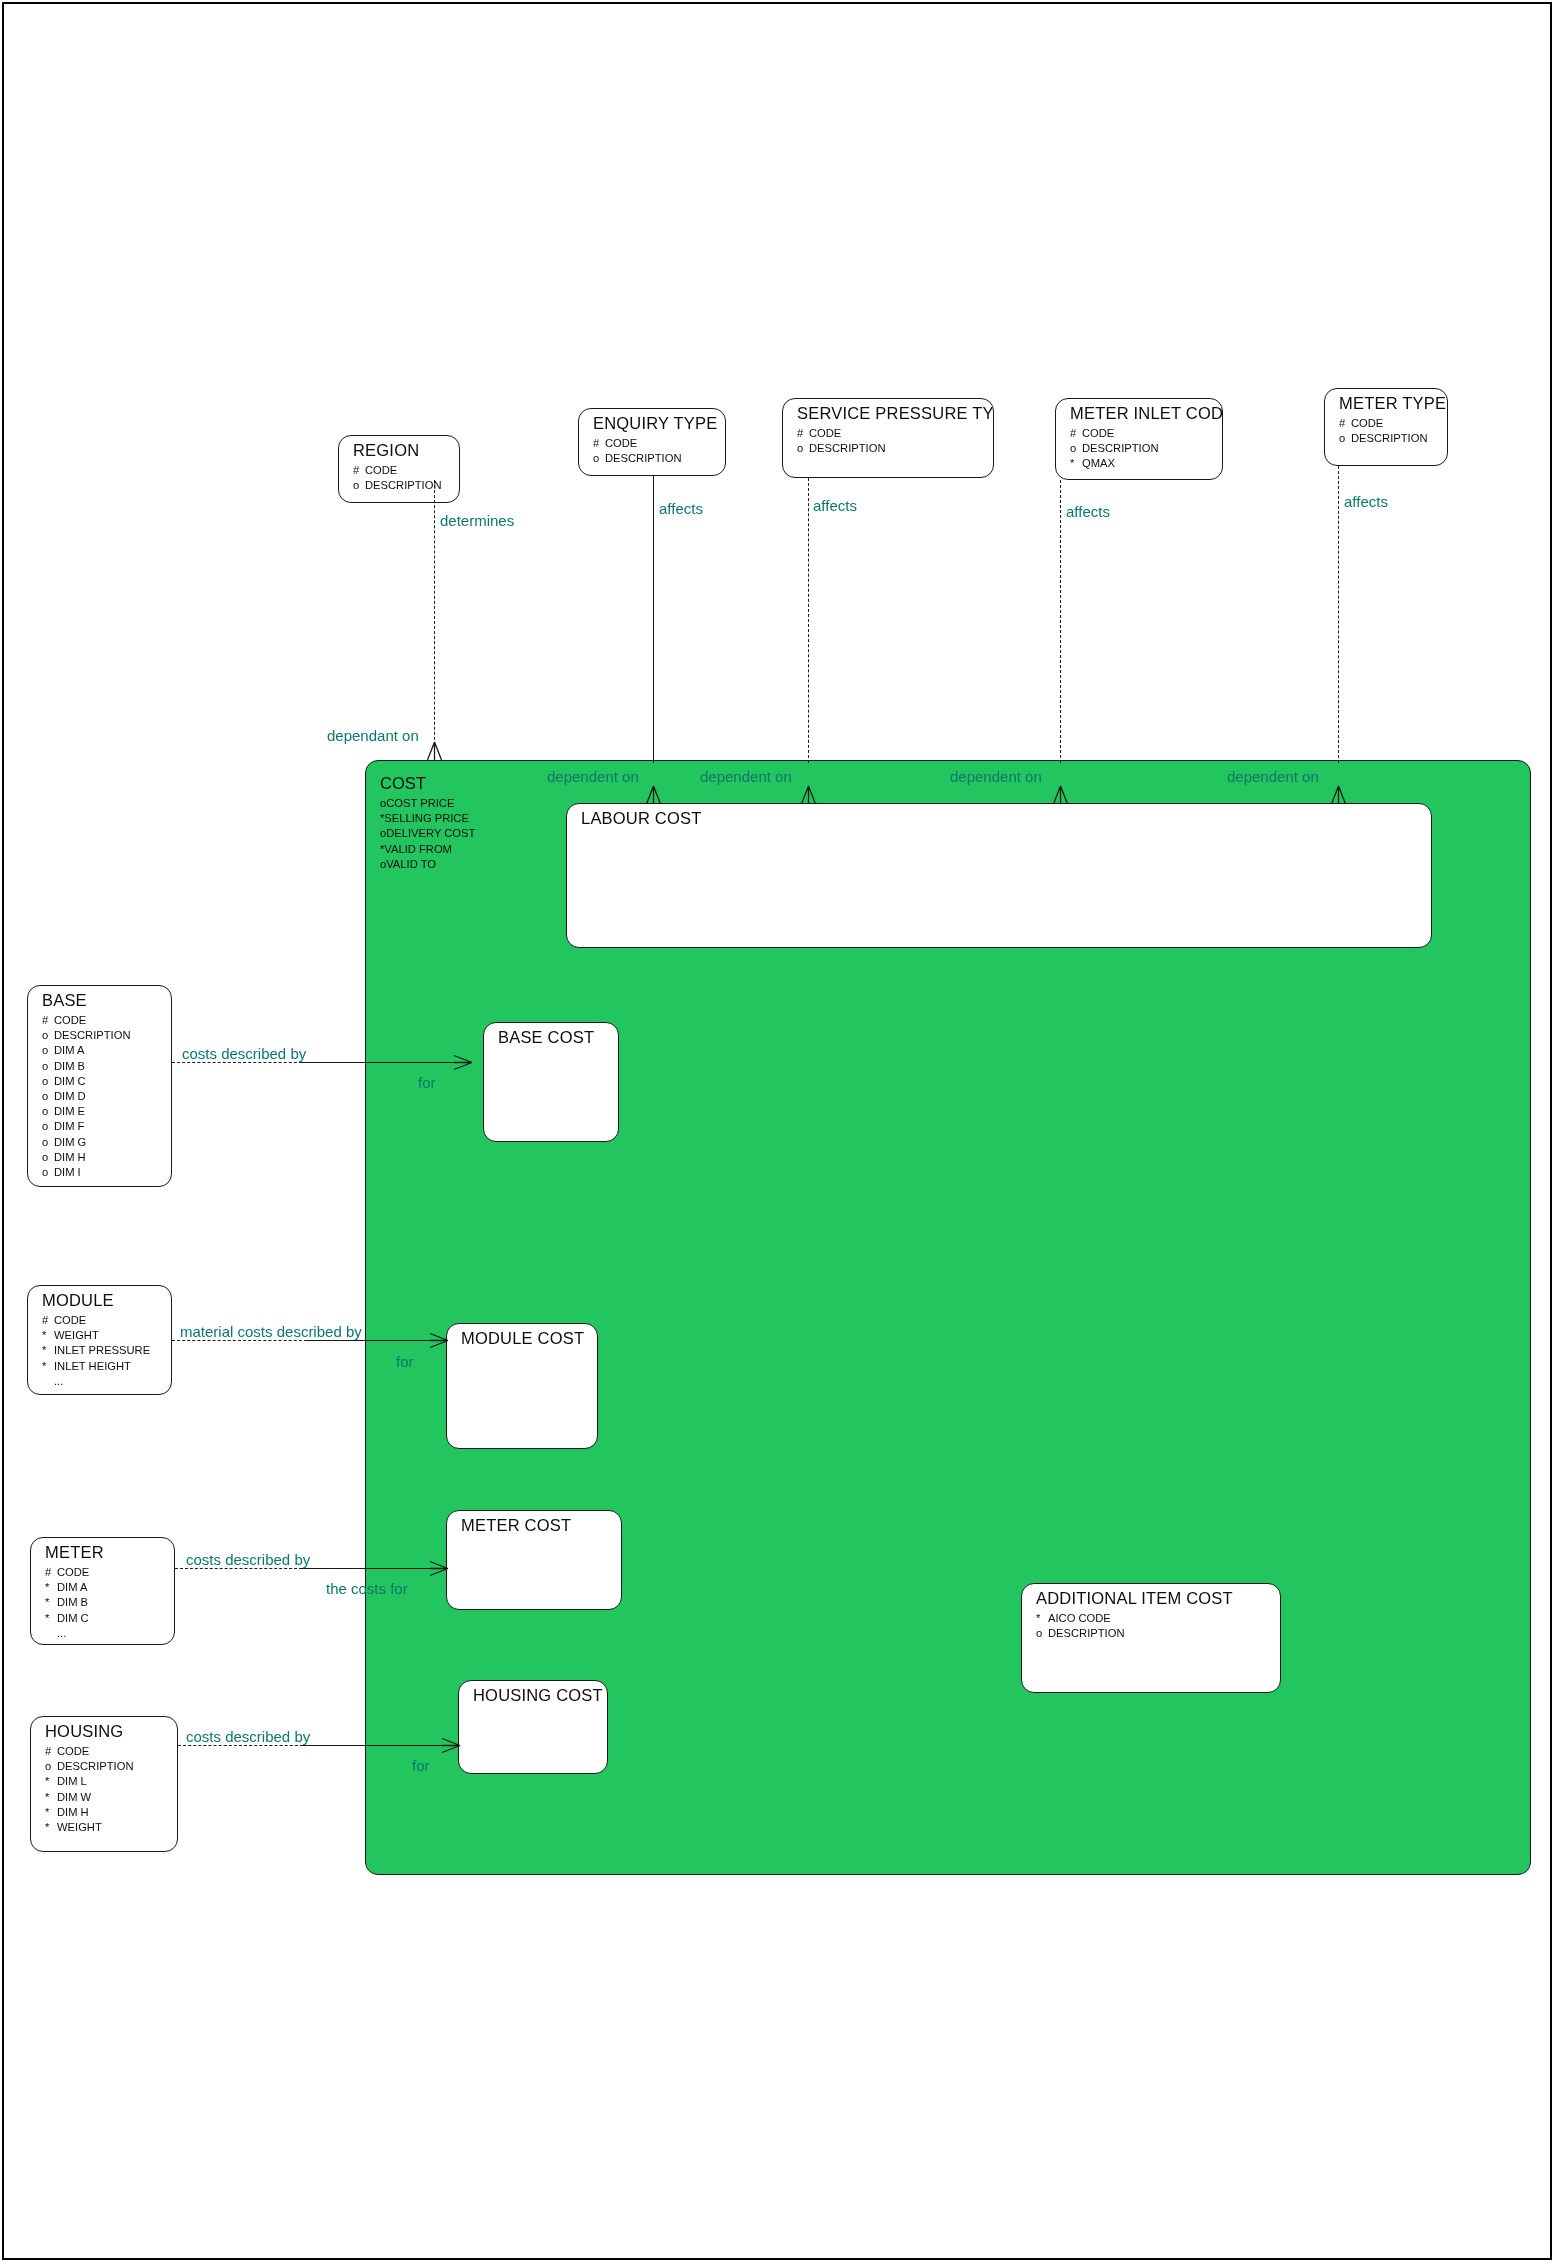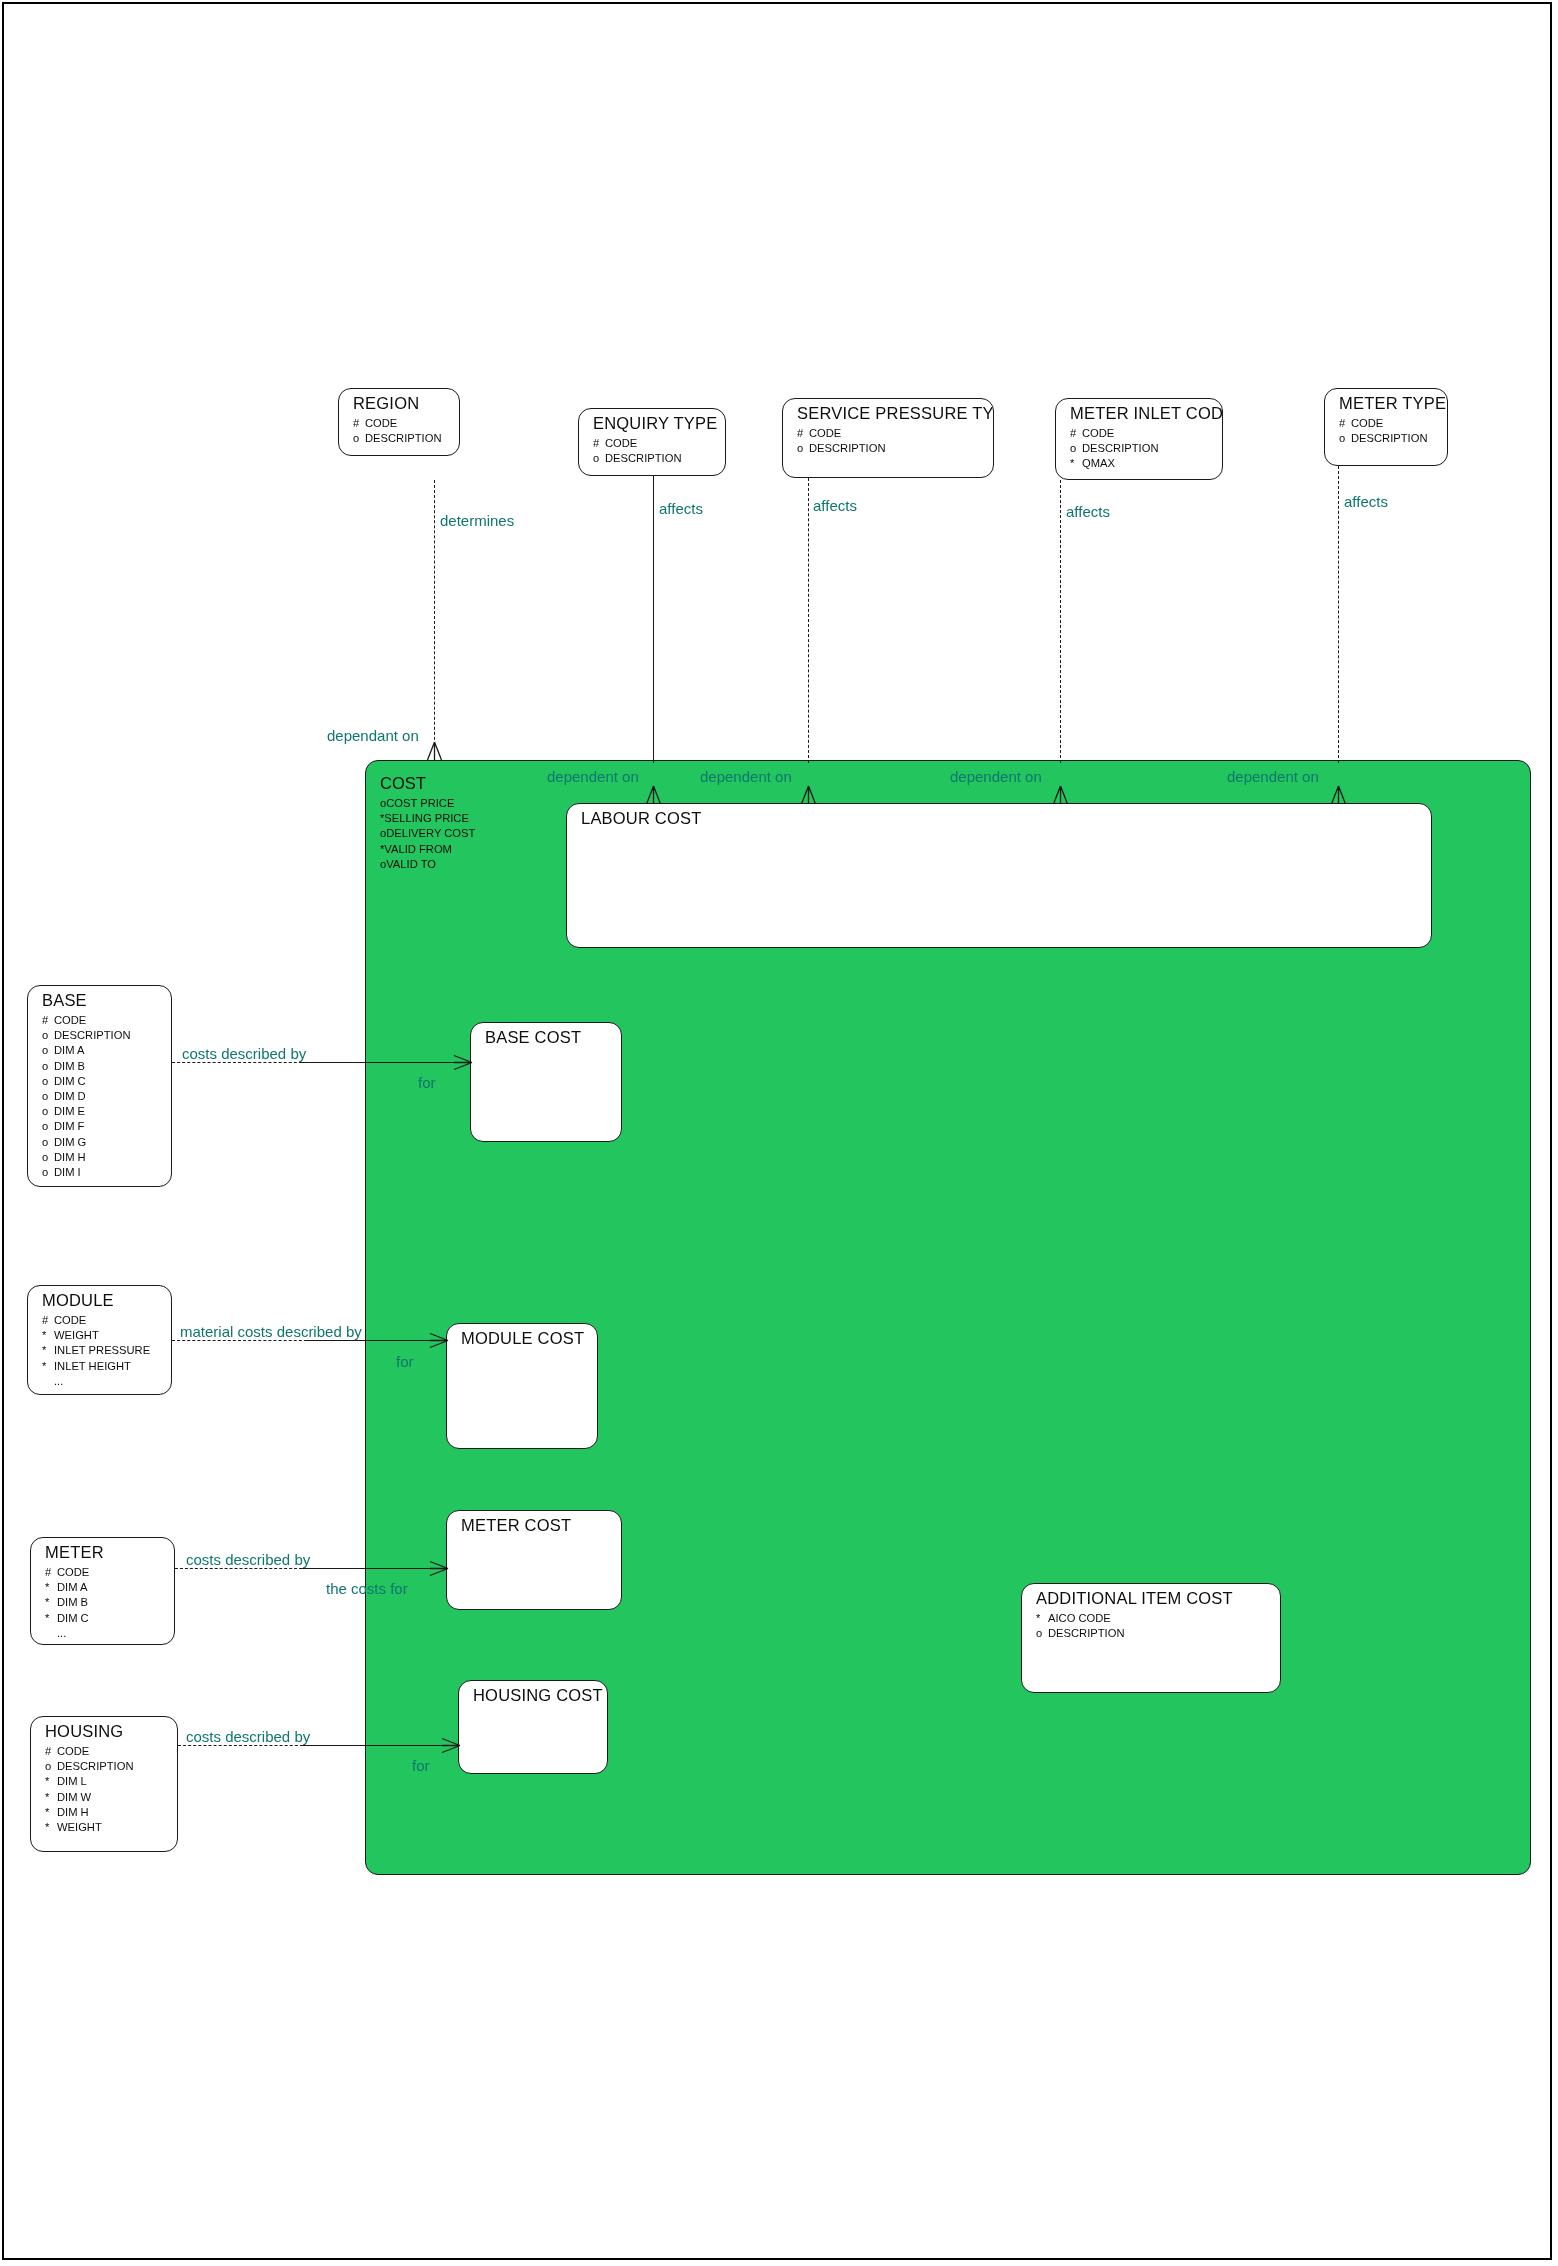--- a/index.html
+++ b/index.html
@@ -84,21 +84,21 @@
   .crow{position:absolute;}
   .crow svg{display:block;overflow:visible;}
 </style>
 </head>
 <body>
 
 <div id="page">
 
   <div id="frame"></div>
 
-  <div class="ent" id="e-region" style="left:338px;top:388px;width:122px;height:68px;">
+  <div class="ent" id="e-region" style="left:338px;top:435px;width:122px;height:68px;">
     <div class="etitle">REGION</div>
     <div class="attrs">
         <div><span class="mk">#</span><span>CODE</span></div>
         <div><span class="mk">o</span><span>DESCRIPTION</span></div>
       </div>
   </div>
 
   <div class="ent" id="e-enquiry" style="left:578px;top:408px;width:148px;height:68px;">
     <div class="etitle">ENQUIRY TYPE</div>
     <div class="attrs">
@@ -141,21 +141,21 @@
         <div><span class="mk">o</span><span>DELIVERY COST</span></div>
         <div><span class="mk">*</span><span>VALID FROM</span></div>
         <div><span class="mk">o</span><span>VALID TO</span></div>
       </div>
   </div>
 
   <div class="ent" id="e-labour" style="left:566px;top:803px;width:866px;height:145px;">
     <div class="etitle">LABOUR COST</div>
   </div>
 
-  <div class="ent" id="e-basecost" style="left:470px;top:1022px;width:152px;height:120px;">
+  <div class="ent" id="e-basecost" style="left:483px;top:1022px;width:136px;height:120px;">
     <div class="etitle">BASE COST</div>
   </div>
 
   <div class="ent" id="e-modulecost" style="left:446px;top:1323px;width:152px;height:126px;">
     <div class="etitle">MODULE COST</div>
   </div>
 
   <div class="ent" id="e-metercost" style="left:446px;top:1510px;width:176px;height:100px;">
     <div class="etitle">METER COST</div>
   </div>

